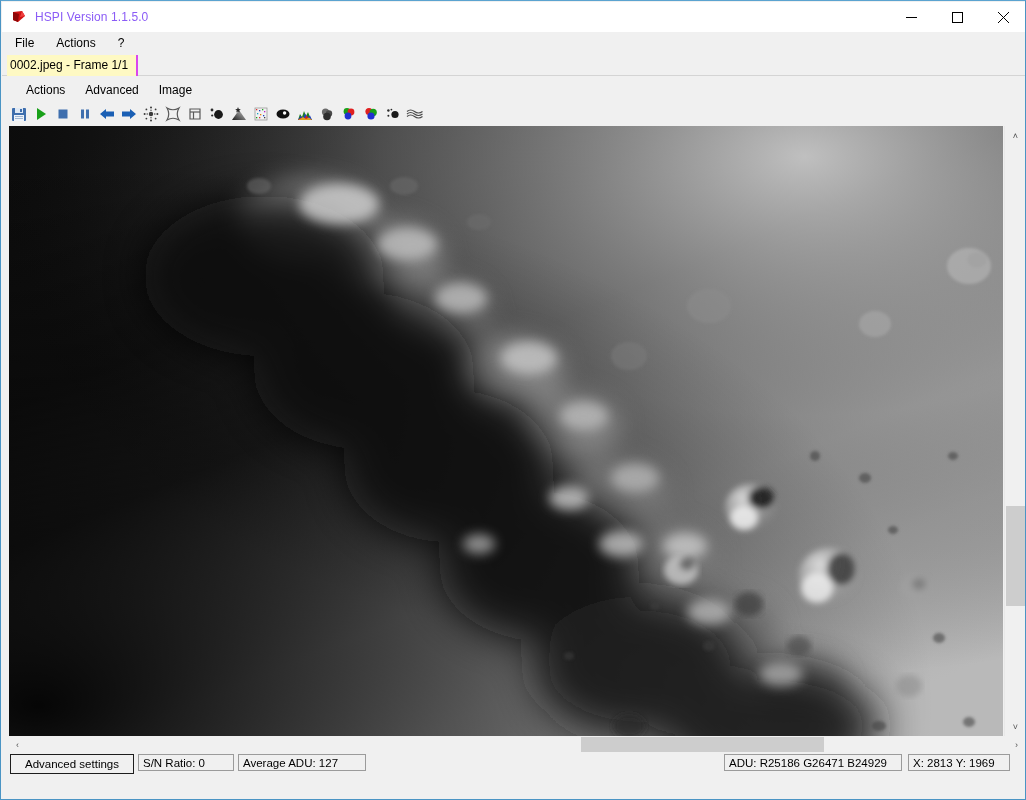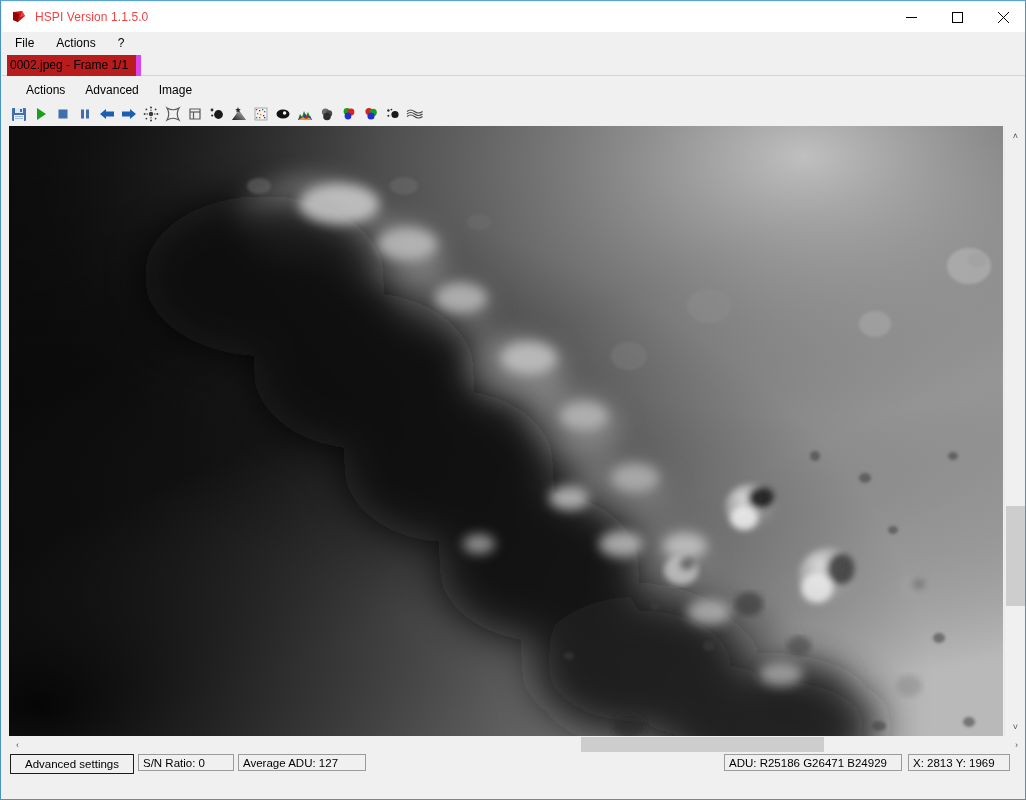--- a/index.html
+++ b/index.html
@@ -27,21 +27,21 @@
     width: 1024px; height: 30px;
     background: #ffffff;
     display: flex; align-items: center;
   }
   #app-icon {
     width: 16px; height: 16px;
     margin-left: 9px; margin-right: 8px;
     position: relative; flex: 0 0 auto;
   }
   #title-text {
-    font-size: 12px; color: #ef4444;
+    font-size: 12px; color: #8b5cf6;
     letter-spacing: 0.1px;
   }
   #win-controls {
     position: absolute; right: 0; top: 0;
     height: 30px; display: flex;
   }
   .win-btn {
     width: 46px; height: 30px;
     display: flex; align-items: center; justify-content: center;
     color: #000;
@@ -65,22 +65,22 @@
     position: absolute; left: 1px; top: 53px;
     width: 1024px; height: 22px;
     background: #f0f0f0;
     border-bottom: 1px solid #d4d4d4;
   }
   #doc-tab {
     position: absolute; left: 5px; top: 1px;
     height: 21px;
     padding: 3px 8px 0 3px;
     font-size: 12px; color: #000;
-    background: #b91c1c;
-    border-right: 5px solid #d946ef;
+    background: #fef9c3;
+    border-right: 2px solid #d946ef;
   }
 
   
   #inner-menubar {
     position: absolute; left: 1px; top: 77px;
     width: 1024px; height: 24px;
     background: #f0f0f0;
     display: flex; align-items: center;
     padding-left: 14px;
   }

